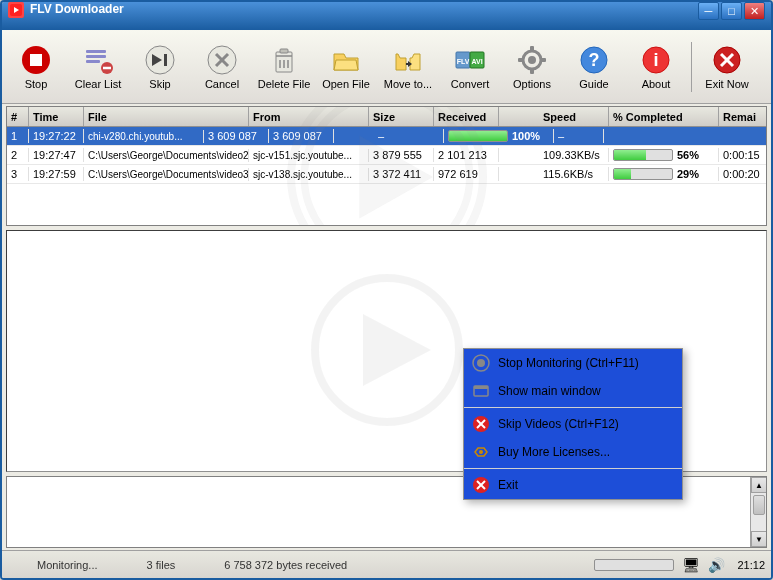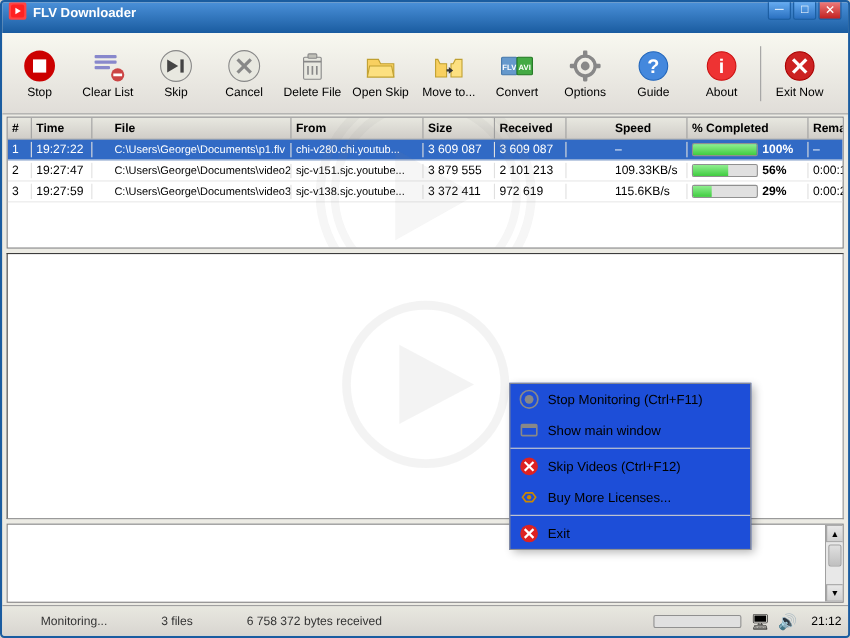--- a/index.html
+++ b/index.html
@@ -11,22 +11,22 @@
       height: 580px;
       overflow: hidden;
       position: relative;
     }
 
     
     .title-bar {
       background: linear-gradient(to bottom, #4a90d9, #1a5ca0);
       height: 28px;
       display: flex;
-      align-items: flex-end;
-      padding: 12px 6px;
+      align-items: flex-start;
+      padding: 0 6px;
       color: white;
       font-size: 12px;
       font-weight: bold;
       user-select: none;
     }
     .title-bar .app-icon {
       width: 16px;
       height: 16px;
       margin-right: 6px;
       background: #ff4444;
@@ -302,21 +302,21 @@
     }
     .menu-separator {
       height: 1px;
       background: #d0d0d0;
       margin: 2px 0;
     }
 
     
     .col-num  { width: 22px; min-width: 22px; }
     .col-time { width: 55px; min-width: 55px; }
-    .col-file { width: 165px; min-width: 165px; margin-left: 16px; }
+    .col-file { width: 165px; min-width: 165px; }
     .col-from { width: 120px; min-width: 120px; }
     .col-size { width: 65px; min-width: 65px; }
     .col-recv { width: 65px; min-width: 65px; }
     .col-spd  { width: 70px; min-width: 70px; margin-left: 40px; }
     .col-pct  { width: 110px; min-width: 110px; }
     .col-rem  { width: 50px; min-width: 50px; }
 
     .window-frame {
       width: 773px;
       height: 580px;
@@ -427,21 +427,21 @@
         <span>Delete File</span>
       </button>
 
       <button class="tool-btn">
         <div class="tool-icon">
           <svg width="32" height="32" viewBox="0 0 32 32">
             <path d="M4,10 L4,26 L28,26 L28,14 L16,14 L14,10 Z" fill="#f8d060" stroke="#c0a030" stroke-width="1"></path>
             <path d="M6,16 L26,16 L28,26 L4,26 Z" fill="#fce080" stroke="#c0a030" stroke-width="1"></path>
           </svg>
         </div>
-        <span>Open Skip</span>
+        <span>Open File</span>
       </button>
 
       <button class="tool-btn">
         <div class="tool-icon">
           <svg width="32" height="32" viewBox="0 0 32 32">
             <path d="M4,10 L4,26 L14,26 L14,14 L8,14 L6,10 Z" fill="#f8d060" stroke="#c0a030" stroke-width="1"></path>
             <path d="M18,14 L18,26 L28,26 L28,10 L22,10 L20,14 Z" fill="#fce080" stroke="#c0a030" stroke-width="1"></path>
             <line x1="14" y1="20" x2="18" y2="20" stroke="#333" stroke-width="2"></line>
             <polygon points="16,17 20,20 16,23" fill="#333"></polygon>
           </svg>
@@ -518,21 +518,20 @@
         <div class="th col-size">Size</div>
         <div class="th col-recv">Received</div>
         <div class="th col-spd">Speed</div>
         <div class="th col-pct">% Completed</div>
         <div class="th col-rem">Remai</div>
       </div>
 
       <div class="table-row selected">
         <div class="td col-num">1</div>
         <div class="td col-time">19:27:22</div>
-        <div class="td col-file" style="font-size:10px;">C:\Users\George\Documents\p1.flv</div>
         <div class="td col-from" style="font-size:10px;">chi-v280.chi.youtub...</div>
         <div class="td col-size">3 609 087</div>
         <div class="td col-recv">3 609 087</div>
         <div class="td col-spd">–</div>
         <div class="td col-pct">
           <div class="progress-cell">
             <div class="progress-bar-container">
               <div class="progress-bar-fill" style="width:100%"></div>
             </div>
             <span class="progress-label" style="color:white;">100%</span>

